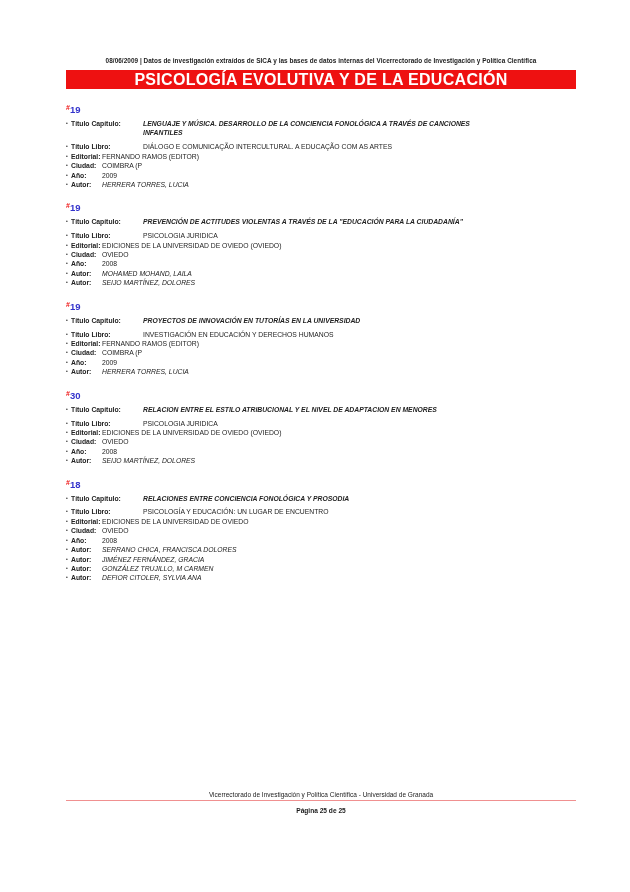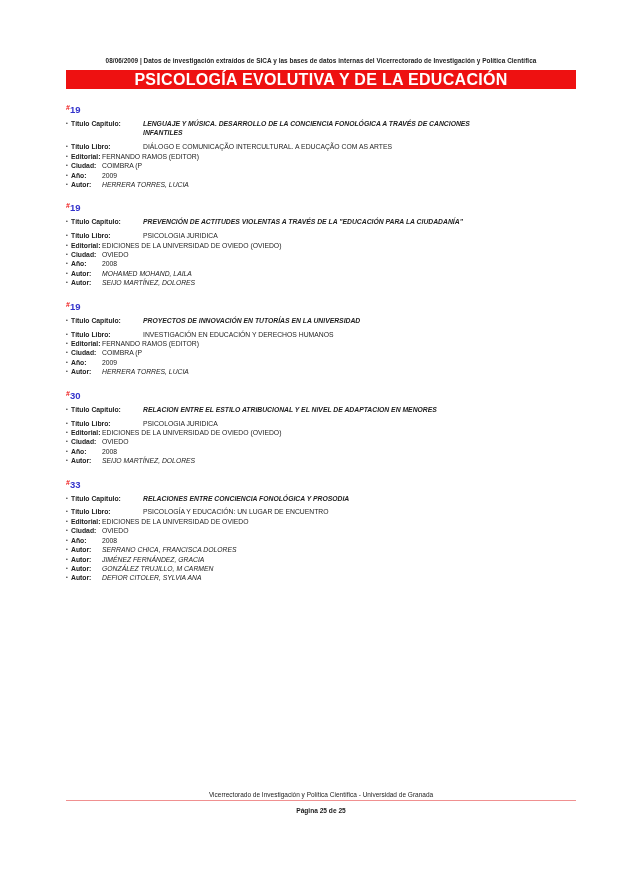--- a/index.html
+++ b/index.html
@@ -229,21 +229,21 @@
             <span class="label">Año:</span>
             <span class="value">2008</span>
           </div>
           <div class="field author narrow">
             <span class="bullet">•</span>
             <span class="label">Autor:</span>
             <span class="value">SEIJO MARTÍNEZ, DOLORES</span>
           </div>
         </section>
         <section class="entry">
-          <div class="entry-number"><span class="hash">#</span><span class="num">33</span></div>
+          <div class="entry-number"><span class="hash">#</span><span class="num">18</span></div>
           <div class="field chapter wide">
             <span class="bullet">•</span>
             <span class="label">Título Capítulo:</span>
             <span class="value">RELACIONES ENTRE CONCIENCIA FONOLÓGICA Y PROSODIA</span>
           </div>
           <div class="field book wide">
             <span class="bullet">•</span>
             <span class="label">Título Libro:</span>
             <span class="value">PSICOLOGÍA Y EDUCACIÓN: UN LUGAR DE ENCUENTRO</span>
           </div>

